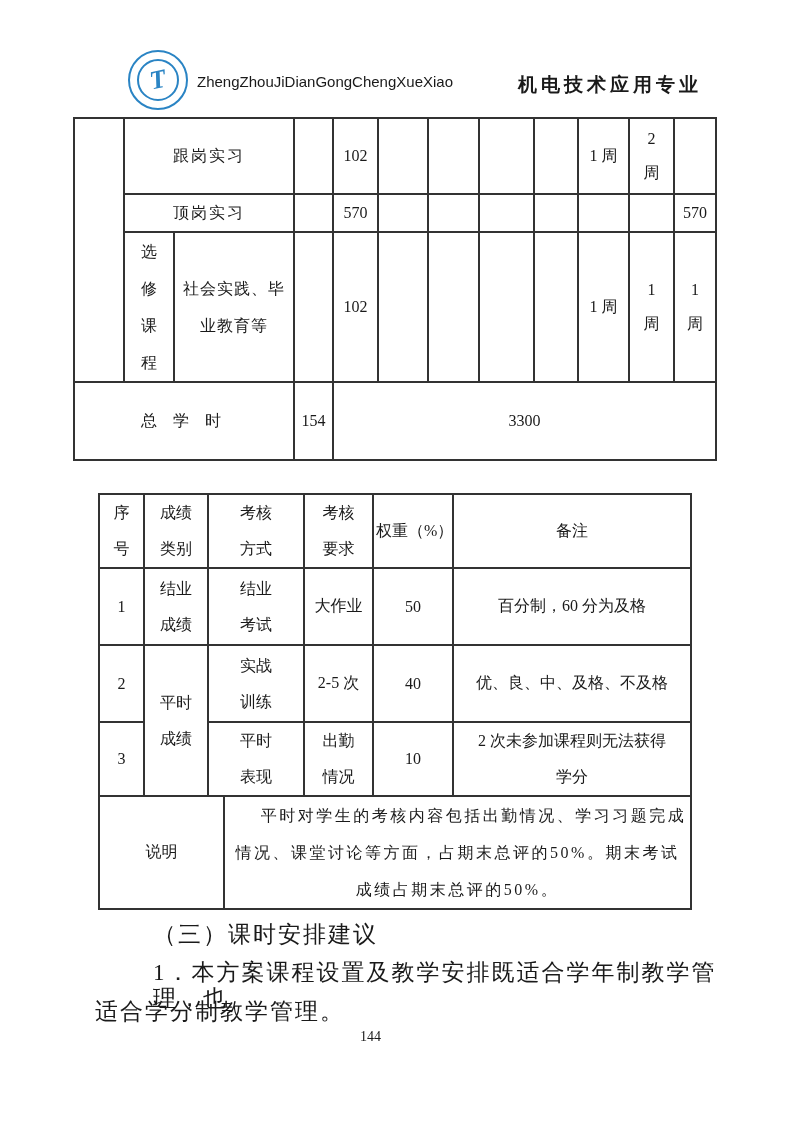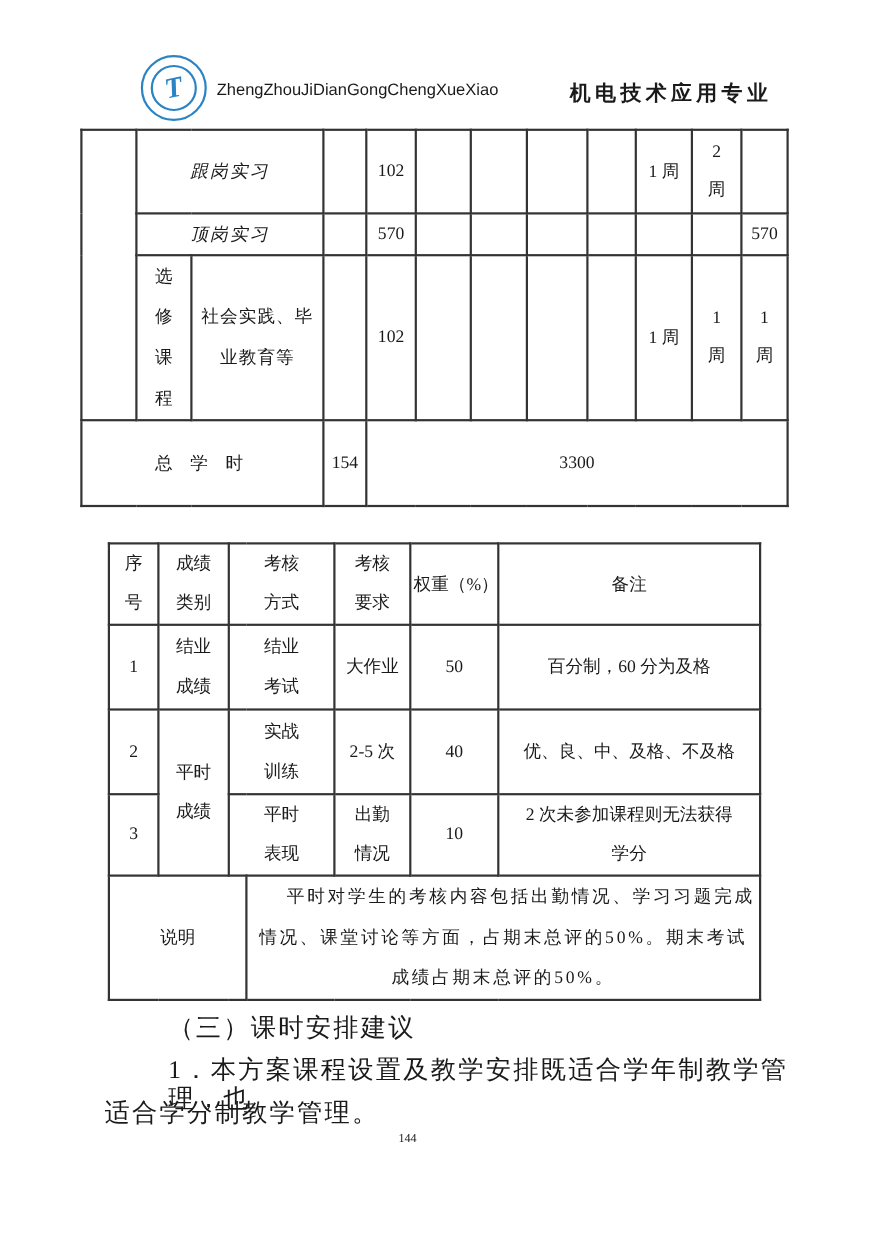--- a/index.html
+++ b/index.html
@@ -23,41 +23,41 @@
                 letter-spacing:4px;white-space:nowrap;}
 
   
   table{border-collapse:collapse;table-layout:fixed;}
   #t1{position:absolute;left:73px;top:117px;width:642px;}
   #t2{position:absolute;left:98px;top:493px;width:592px;}
   #t1 td,#t2 td,#t2 th{border:2px solid #333;font-size:16px;font-weight:normal;
       text-align:center;vertical-align:middle;padding:0 2px;overflow:hidden;}
   .pl{white-space:pre-line;line-height:34px;}
   #t1 .r1{height:76px;} #t1 .r2{height:38px;margin-left:24px;} #t1 .r3{height:146px;} #t1 .r4{height:78px;}
-  .course-name{letter-spacing:2px;font-style:italic;}
+  .course-name{letter-spacing:2px;}
   .vert-cat{white-space:pre-line;line-height:37px;}
   .elect-name{white-space:pre-line;text-align:left;vertical-align:top;
               padding:10px 6px 0 9px;line-height:37px;letter-spacing:1px;}
   .total-label{font-weight:bold;font-size:17px;letter-spacing:6px;}
   .sem-cell{word-break:break-all;line-height:36px;padding:0 7px;}
   #t2 .hr{height:72px;} #t2 .dr1{height:77px;} #t2 .dr2{height:77px;}
   #t2 .dr3{height:74px;} #t2 .nr{height:112px;}
   #t2 .pl2{white-space:pre-line;line-height:36px;}
   .weight-head{white-space:nowrap;font-size:15px;padding:0;}
   .note-text{text-align:justify;text-indent:2em;line-height:37px;letter-spacing:2.5px;
              padding:4px 10px;white-space:normal;}
   .t2-title{position:absolute;left:0;top:464px;width:793px;text-align:center;
             font-size:19px;letter-spacing:2px;}
 
   
   .bodytext{position:absolute;left:95px;width:612px;font-size:23px;line-height:26px;}
   .bt1{top:922px;padding-left:58px;letter-spacing:2px;}
   .bt2{top:960px;padding-left:58px;letter-spacing:2px;}
   .bt3{top:999px;letter-spacing:2px;}
-  .pageno{position:absolute;left:0;top:1029px;width:741px;text-align:center;font-size:11px;}
+  .pageno{position:absolute;left:0;top:1029px;width:741px;text-align:center;font-size:14px;}
 </style>
 </head>
 <body>
 
 <div class="page">
 
   <div class="logo-block">
     <div class="logo-circle">
       <div class="logo-inner">
         <span class="logo-t">T</span>

